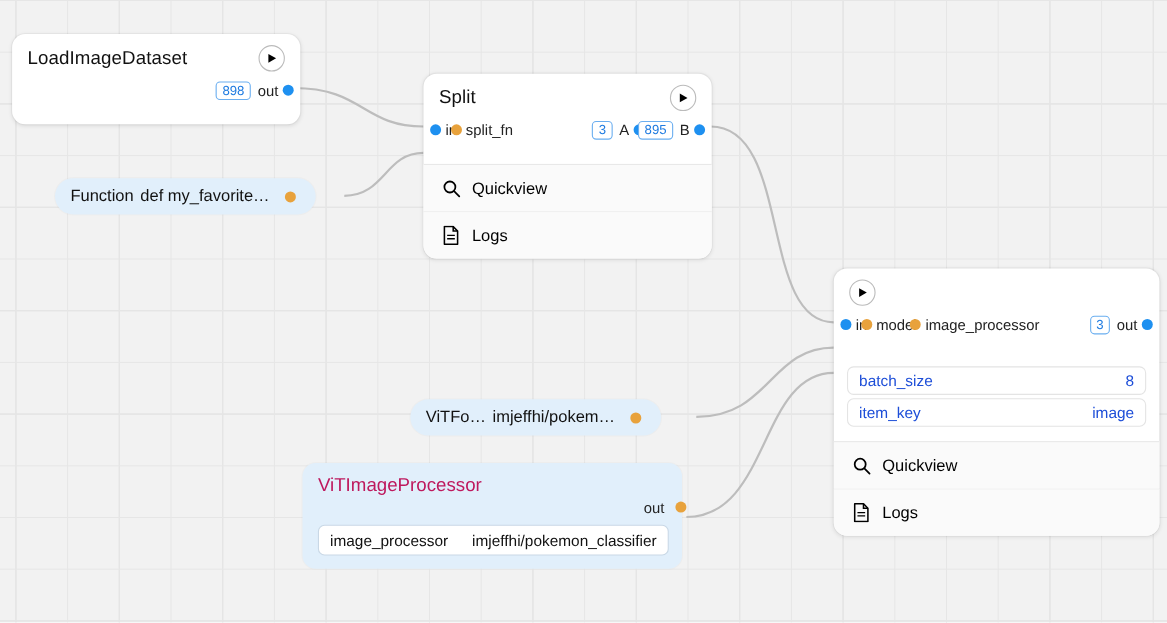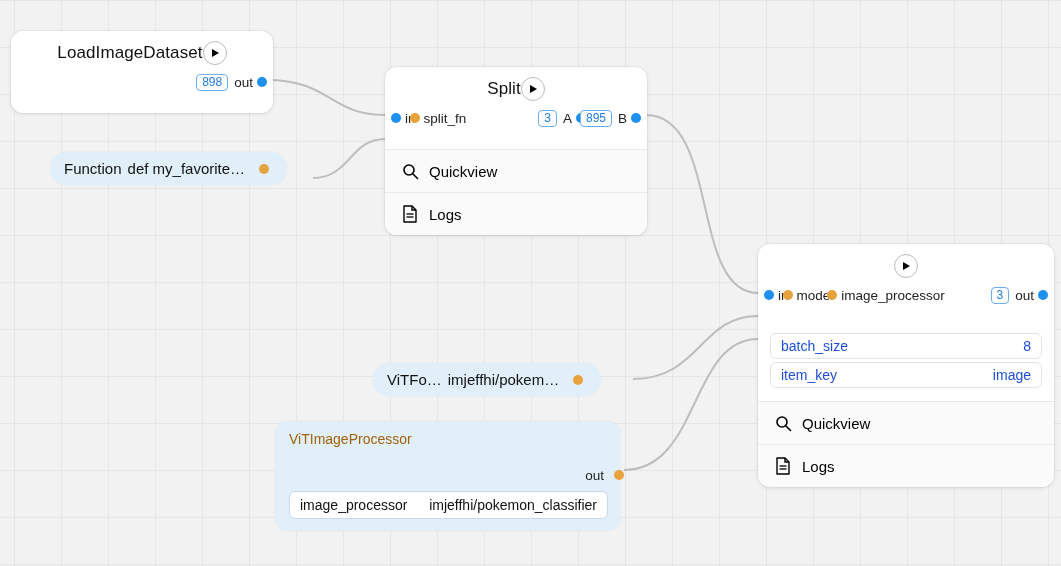--- a/index.html
+++ b/index.html
@@ -21,21 +21,21 @@
   }
   svg.edges { position:absolute; left:0; top:0; width:1061px; height:566px; pointer-events:none; }
   svg.edges path { fill:none; stroke:#bdbdbd; stroke-width:2; }
 
   .node {
     position:absolute; background:#fff; border-radius:12px;
     box-shadow: 0 1px 4px rgba(0,0,0,0.10), 0 0 0 1px rgba(0,0,0,0.03);
     overflow:visible;
   }
   .node-header {
-    display:flex; align-items:center; justify-content:center;
+    display:flex; align-items:center; justify-content:space-between;
     padding: 10px 14px 6px 14px;
   }
   .node-title { font-size:17px; color:#111; font-weight:400; letter-spacing:0.1px; }
   .run-btn {
     width:24px; height:24px; border:1px solid #bbb; border-radius:50%;
     display:flex; align-items:center; justify-content:center; cursor:pointer;
     background:#fff;
   }
   .run-btn svg { display:block; }
   .ports { font-size:13.5px; color:#222; padding: 0 12px 20px 12px; }
@@ -81,21 +81,21 @@
   }
   .pill .pill-dot {
     width:10px; height:10px; border-radius:50%; background:#e8a23c; margin-left:8px;
   }
 
   
   .proc {
     position:absolute; background:#e1effb; border-radius:12px; padding:10px 12px 12px 14px;
     box-shadow: 0 0 0 1px rgba(0,0,0,0.02);
   }
-  .proc-title { font-size:14px; color:#a16207; margin-bottom:18px; }
+  .proc-title { font-size:17px; color:#be185d; }
   .proc-out {
     display:flex; justify-content:flex-end; align-items:center; font-size:13.5px; color:#222;
     position:relative; height:20px; margin-bottom:6px; padding-right:4px;
   }
   .proc-out .dot.right { right:-16px; }
   .proc-param {
     background:#fff; border:1px solid #c9d8e6; border-radius:6px;
     display:flex; justify-content:space-between; align-items:center;
     padding:5px 10px; font-size:14px; color:#111;
   }
@@ -136,21 +136,21 @@
   </div>
   <div class="ports">
     <div class="prow right">
       <span class="badge">898</span>
       <span class="pname-r" style="margin-left:6px;">out</span>
       <span class="dot right blue"></span>
     </div>
   </div>
 </div>
 
-<div class="pill" style="left:50px; top:152px;">
+<div class="pill" style="left:50px; top:162px;">
   <span>Function</span>
   <span>def my_favorite…</span>
   <span class="pill-dot"></span>
 </div>
 
 <div class="node" style="left:385px; top:67px; width:262px;">
   <div class="node-header">
     <span class="node-title">Split</span>
     <span class="run-btn">
       <svg width="10" height="10" viewBox="0 0 10 10">

